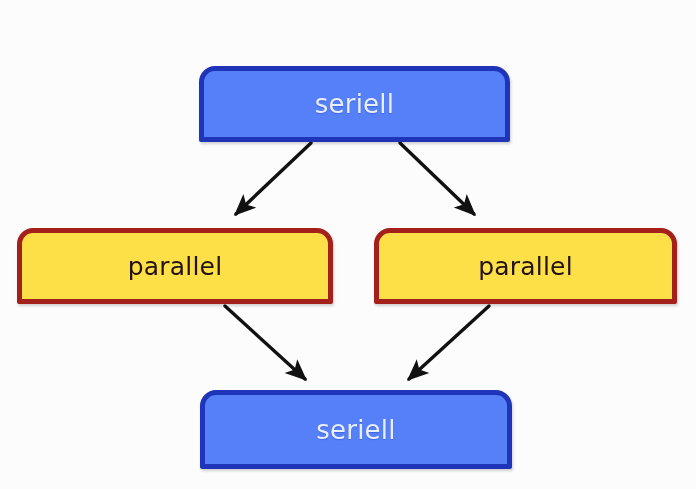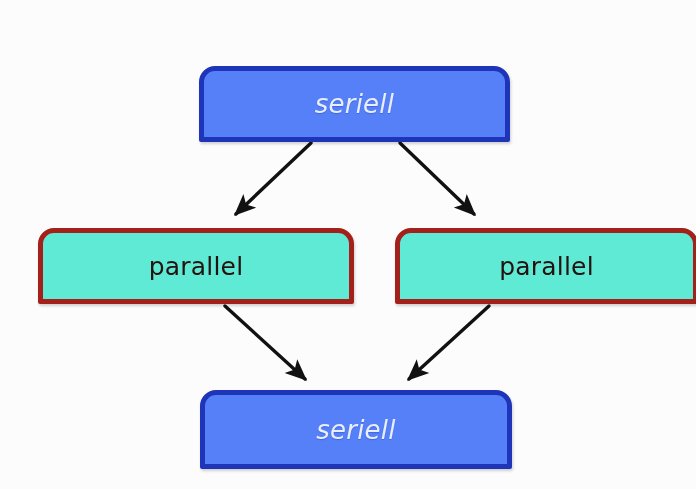--- a/index.html
+++ b/index.html
@@ -37,32 +37,30 @@
   }
   .node-label {
     display: block;
     line-height: 1;
     white-space: nowrap;
     user-select: none;
   }
   .node.seriell {
     background: #5580f7;
     border-color: #1e34b9;
-    font-style: italic;
   }
   .node.seriell .node-label {
     color: #e9eefb;
     font-size: 26px;
     letter-spacing: 0.2px;
     text-shadow: 0 1px 1px rgba(30,52,185,0.35);
   }
   .node.parallel {
-    background: #5eead4;
+    background: #fde047;
     border-color: #a3211a;
-    margin-left: 21px;
   }
   .node.parallel .node-label {
     color: #231210;
     font-size: 25px;
     letter-spacing: 0.2px;
   }
   
   #node-seriell-top    { left:199px; top:66px;  width:311px; height:76px; }
   #node-parallel-left  { left:17px;  top:228px; width:316px; height:76px; }
   #node-parallel-right { left:374px; top:228px; width:303px; height:76px; }

